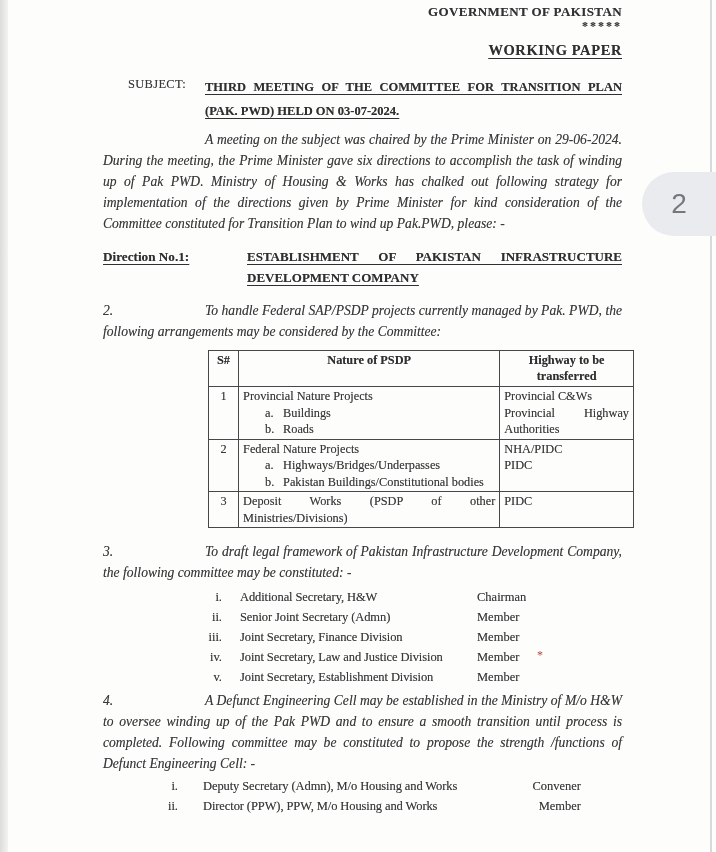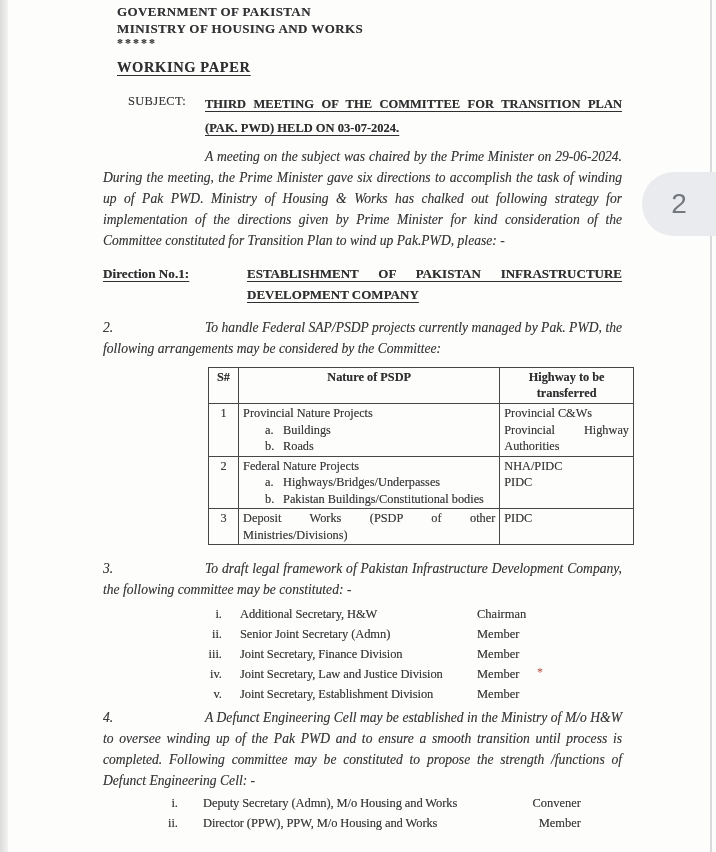--- a/index.html
+++ b/index.html
@@ -14,21 +14,21 @@
   .right-line{position:absolute;left:710px;top:0;bottom:0;width:2px;background:#d8d9da;}
   .badge{
     position:absolute; right:0; top:172px; width:74px; height:64px;
     background:#e9ebee; border-radius:34px 0 0 34px;
     display:flex; align-items:center; justify-content:center;
     font-family:"Liberation Sans", sans-serif; font-size:28px; color:#74787d;
     text-shadow:none;
   }
   .doc{position:absolute; left:103px; top:0; width:519px;}
 
-  .ctr{text-align:left;}
+  .ctr{text-align:right;}
   .hdr1,.hdr2{font-weight:bold; font-size:13px; line-height:17px; letter-spacing:.4px; color:#323234; padding-left:14px;}
   .hdr1{padding-top:3px;}
   .stars{font-weight:bold; font-size:12px; line-height:13px; letter-spacing:2px; padding-left:14px;}
   .wp-title{margin-top:7px; padding-left:14px; font-weight:bold; font-size:14.5px; line-height:20px; letter-spacing:.6px;
     color:#2f2f31;}
   .wp-title span{text-decoration:underline; text-underline-offset:3px;}
 
   .subject{display:flex; margin-top:15px;}
   .subj-label{width:102px; padding-left:25px; box-sizing:border-box; font-size:12.5px; letter-spacing:.3px; padding-top:2px;}
   .subj-text{width:417px; font-weight:bold; font-size:12.5px; color:#2f2f31;}
@@ -73,21 +73,20 @@
 <div class="page">
   <div class="left-edge"></div>
   <div class="right-line"></div>
   <div class="badge">
     <span>2</span>
   </div>
 
   <div class="doc">
 
     <div class="ctr hdr1">GOVERNMENT OF PAKISTAN</div>
-    <div class="ctr hdr2">MINISTRY OF HOUSING AND WORKS</div>
     <div class="ctr stars">*****</div>
     <div class="ctr wp-title">
       <span>WORKING PAPER</span>
     </div>
 
     <div class="subject">
       <div class="subj-label">SUBJECT:</div>
       <div class="subj-text">
         <div class="subj-line jline">THIRD MEETING OF THE COMMITTEE FOR TRANSITION PLAN</div>
         <div class="subj-line">(PAK. PWD) HELD ON 03-07-2024.</div>

